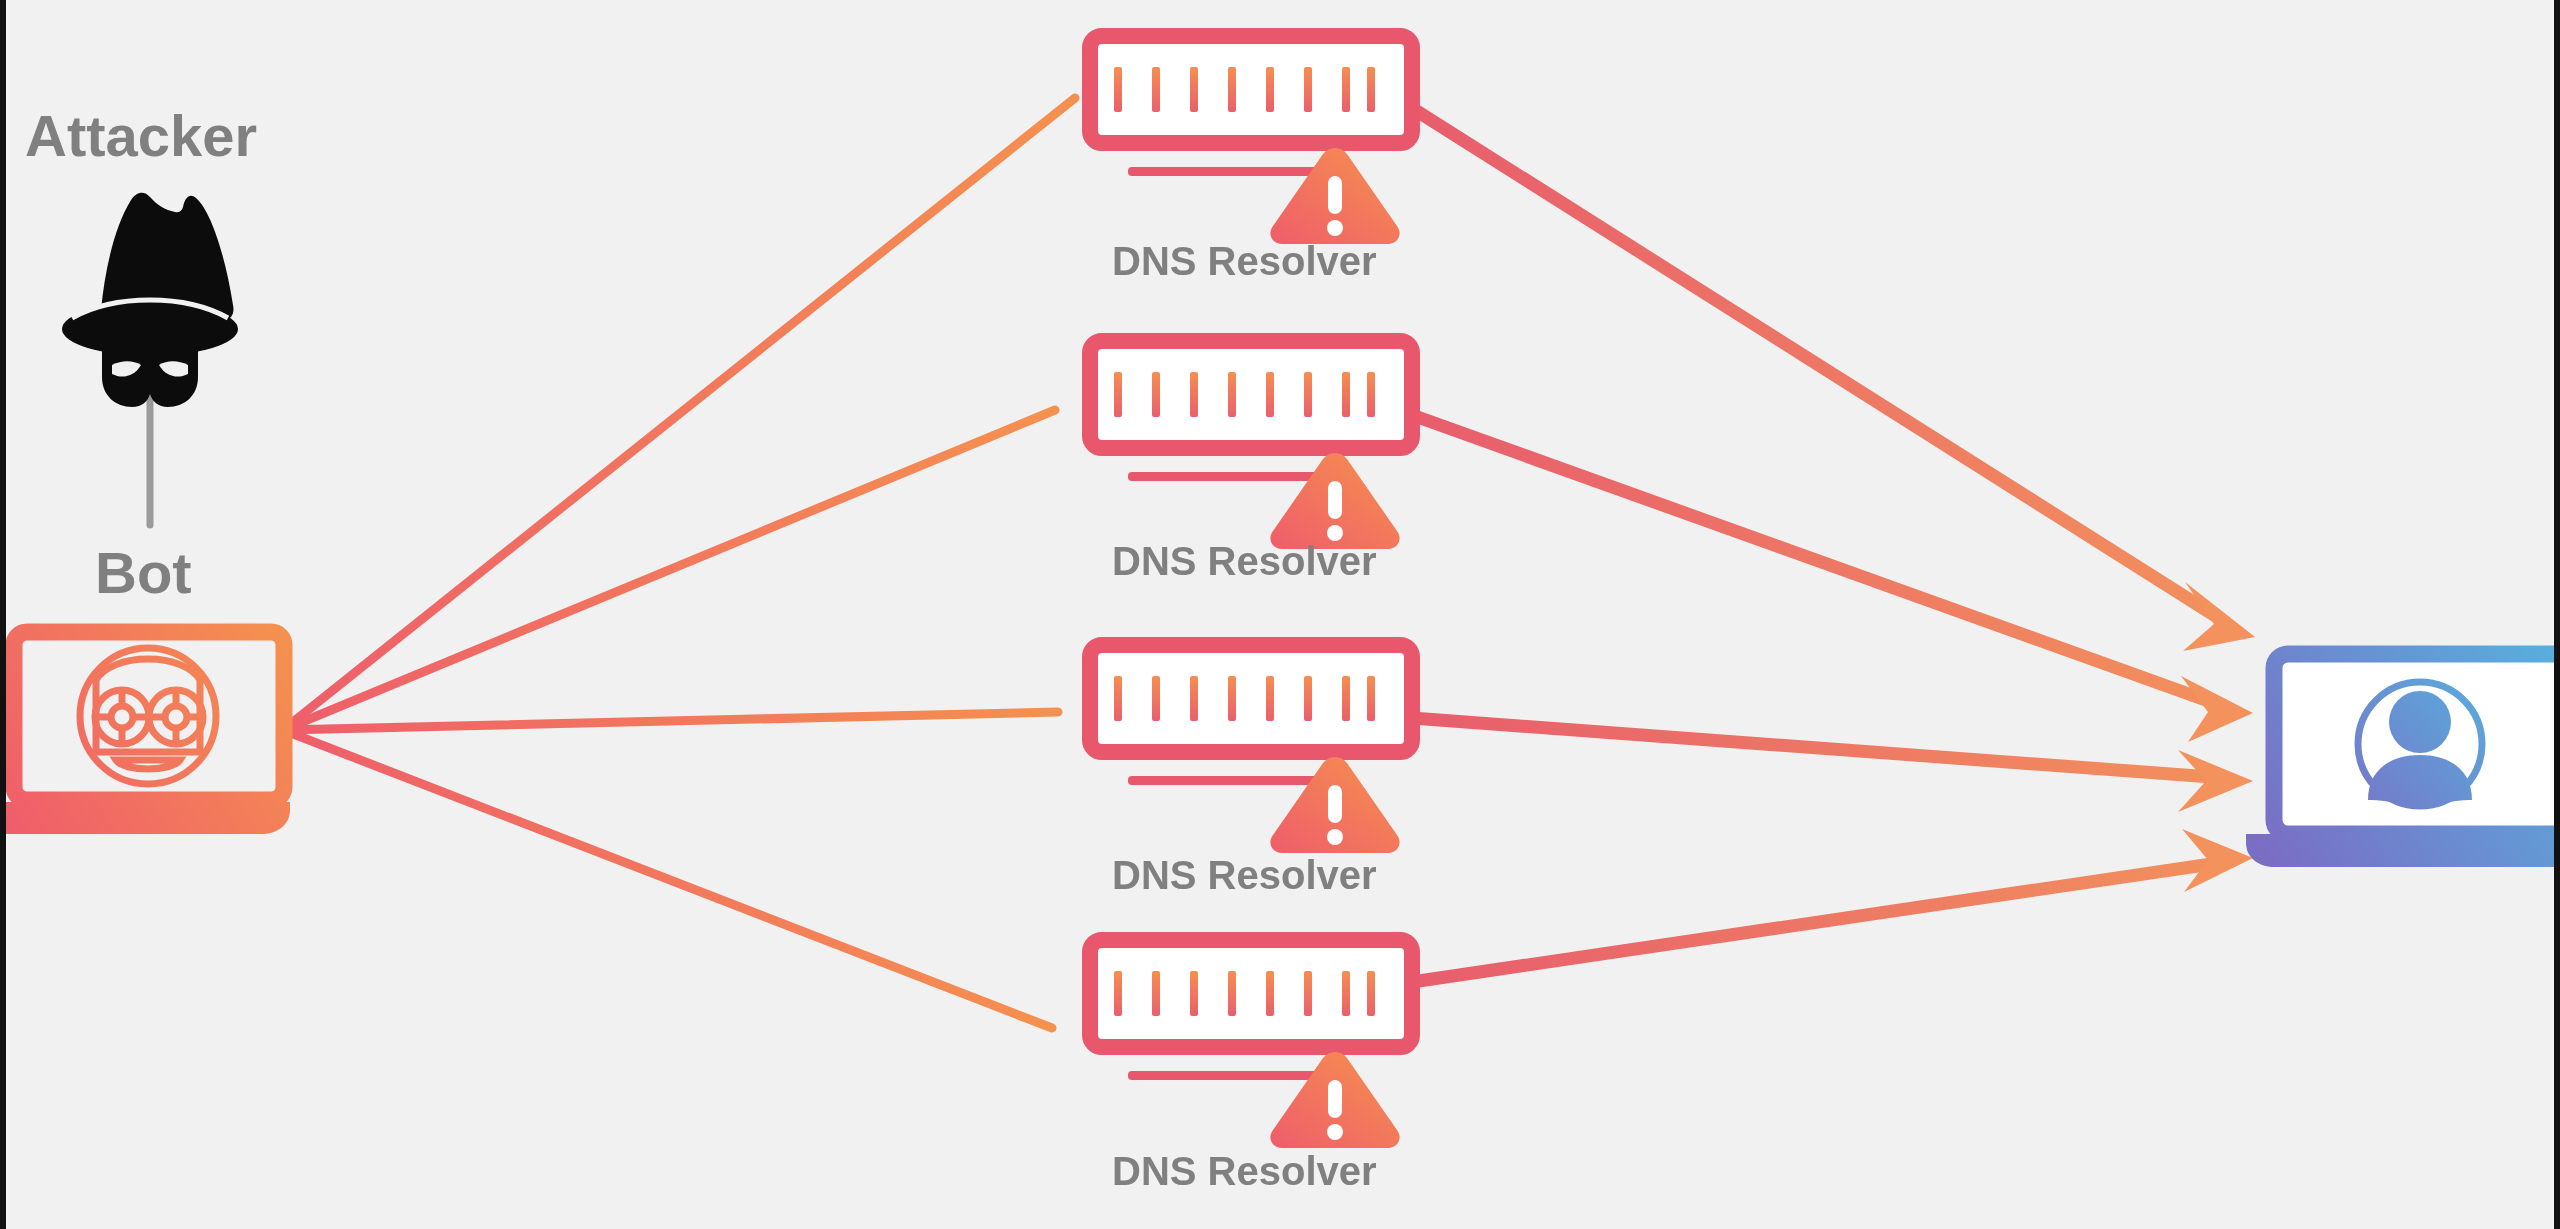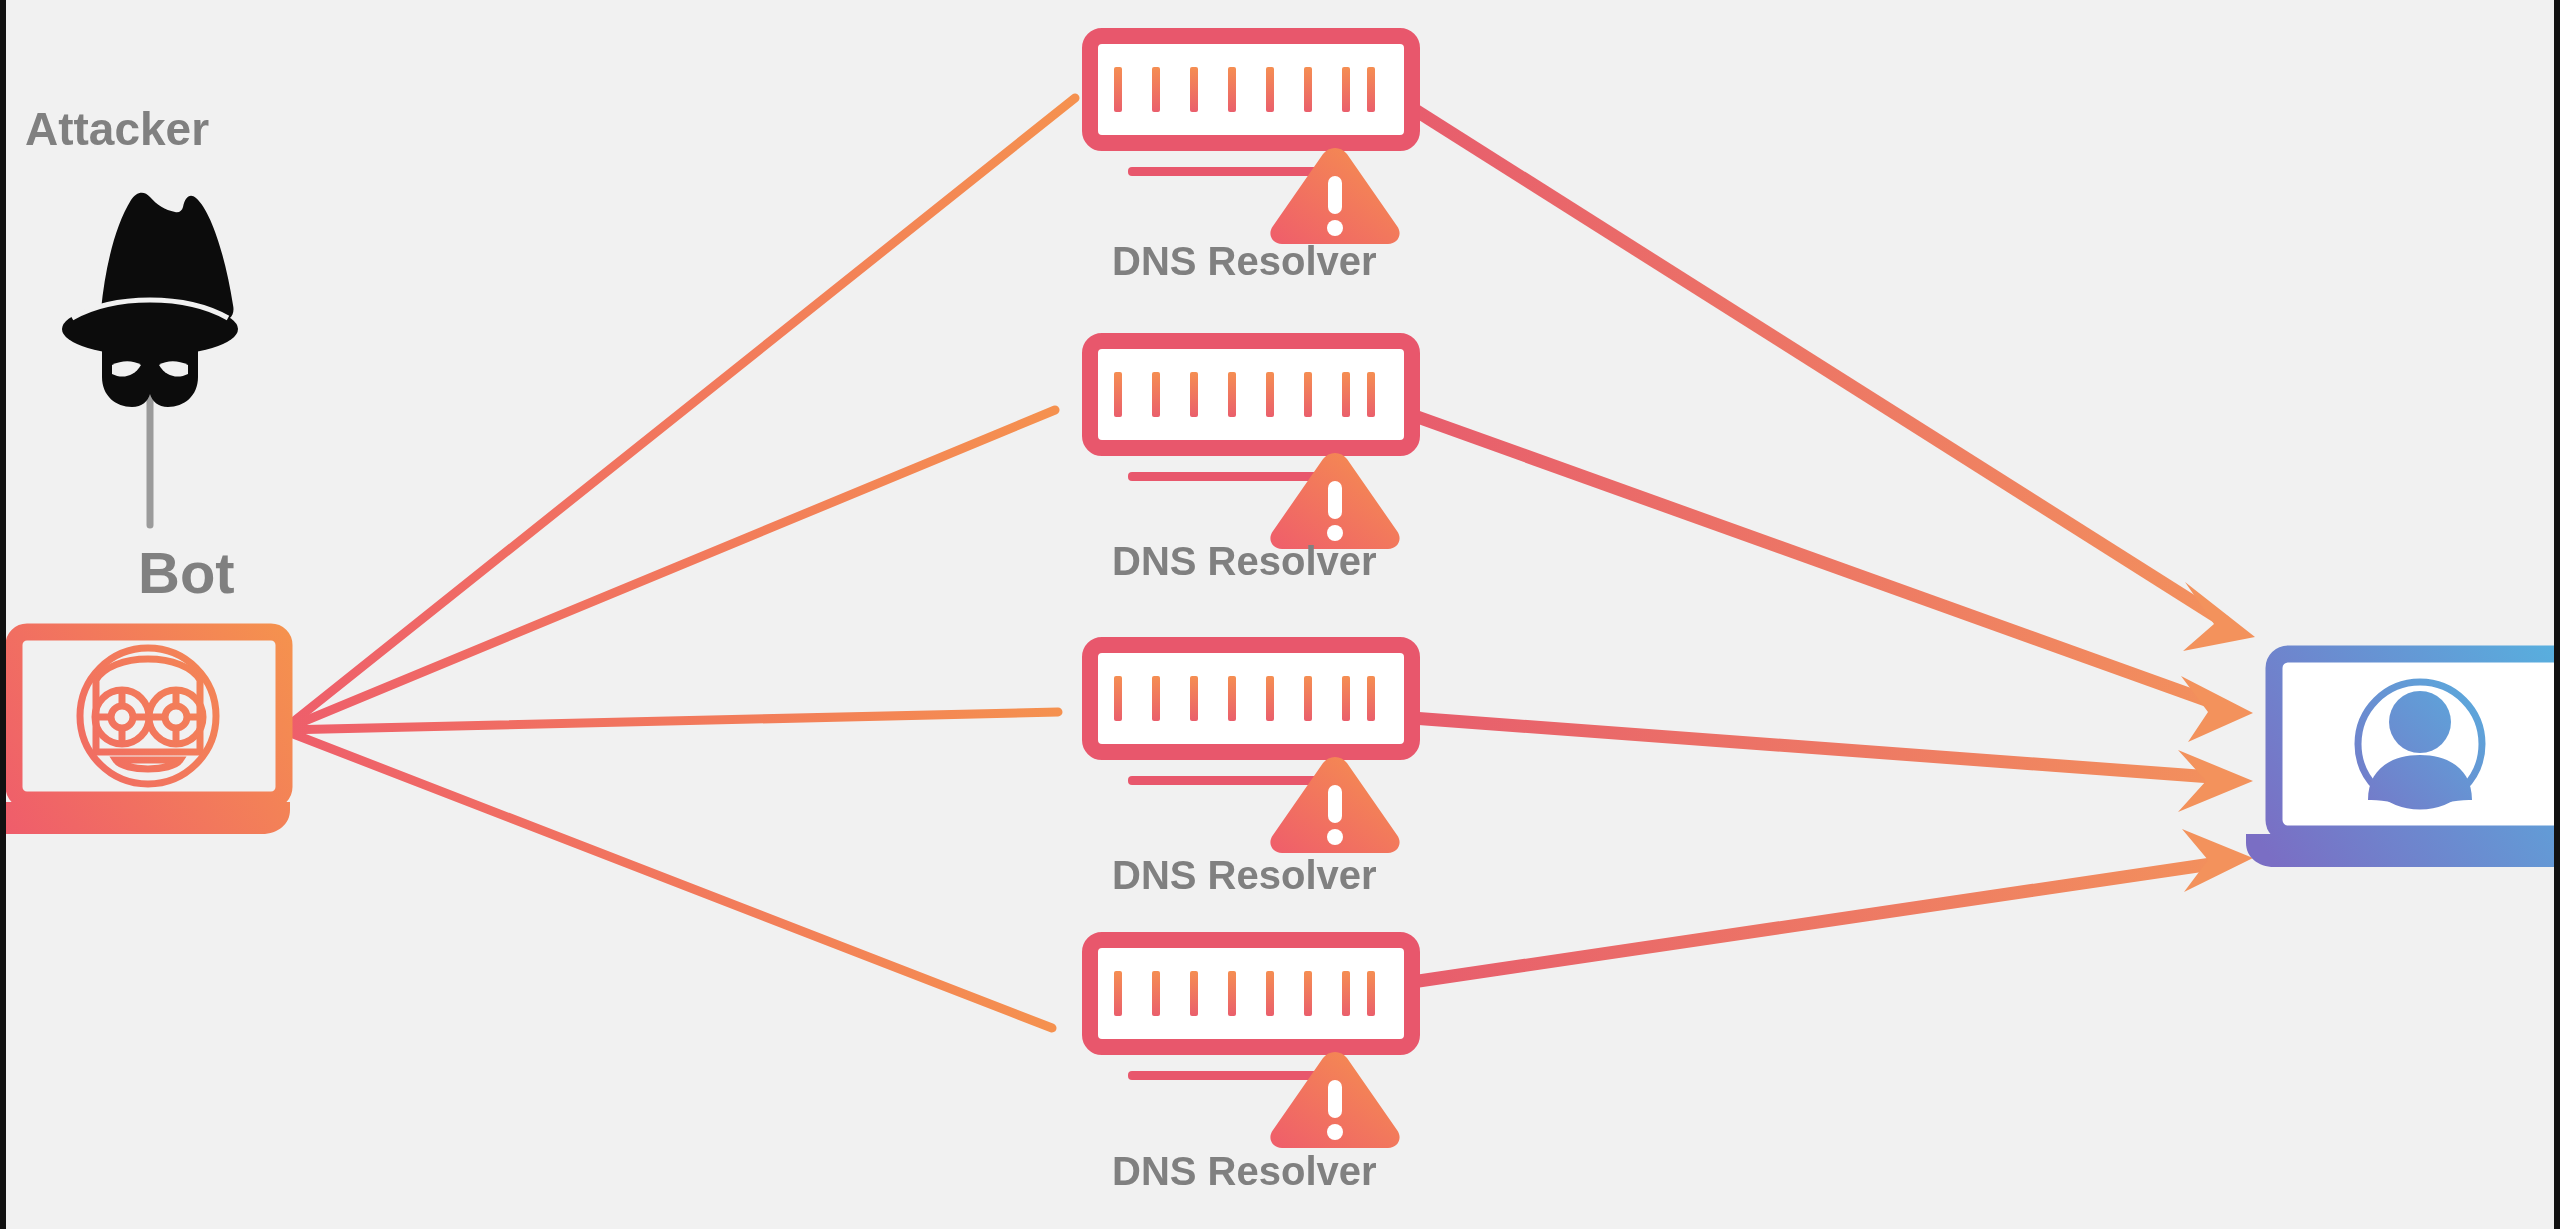--- a/index.html
+++ b/index.html
@@ -104,21 +104,21 @@
 
       <path d="M72 318 C95 305 122 300 150 300 C178 300 205 305 228 318" stroke="#f1f1f1" stroke-width="5" fill="none"></path>
 
       <path d="M102 350 L198 350 L198 377 C198 396 184 407 168 407 C158 407 152 401 150 394
                C148 401 142 407 132 407 C116 407 102 396 102 377 Z"></path>
       <path d="M112 365 C122 360 133 360 141 365 C134 377 122 379 112 374 Z" fill="#f1f1f1"></path>
       <path d="M188 365 C178 360 167 360 159 365 C166 377 178 379 188 374 Z" fill="#f1f1f1"></path>
     </g>
   </svg>
 
-  <div class="lbl" style="left:25px;top:105px;font-size:46px;">Attacker</div>
+  <div class="lbl" style="left:25px;top:105px;font-size:58px;">Attacker</div>
 
   <svg class="layer" viewBox="0 0 2560 1229">
     <defs>
       <linearGradient id="gBot" x1="0" y1="820" x2="290" y2="630" gradientUnits="userSpaceOnUse">
         <stop offset="0" stop-color="#ef5d6b"></stop>
           <stop offset="1" stop-color="#f5924e"></stop>
       </linearGradient>
     </defs>
     <g>
 
@@ -139,21 +139,21 @@
         <circle cx="176" cy="717" r="11"></circle>
         <line x1="176" y1="690" x2="176" y2="706"></line>
         <line x1="176" y1="728" x2="176" y2="744"></line>
         <line x1="149" y1="717" x2="165" y2="717"></line>
         <line x1="187" y1="717" x2="203" y2="717"></line>
         <path d="M116 760 C124 772 172 772 180 760 Z"></path>
       </g>
     </g>
   </svg>
 
-  <div class="lbl" style="left:95px;top:542px;font-size:58px;margin-left:43px;">Bot</div>
+  <div class="lbl" style="left:95px;top:542px;font-size:58px;">Bot</div>
 
   <svg class="layer" viewBox="0 0 2560 1229">
     <defs>
       <linearGradient id="gSrv" x1="1090" y1="110" x2="1412" y2="30" gradientUnits="userSpaceOnUse">
         <stop offset="0" stop-color="#e8576c"></stop>
           <stop offset="1" stop-color="#f4924c"></stop>
       </linearGradient>
       <linearGradient id="gBar" x1="0" y1="1" x2="0" y2="0">
         <stop offset="0" stop-color="#ea5f6c"></stop>
           <stop offset="1" stop-color="#f58e52"></stop>

